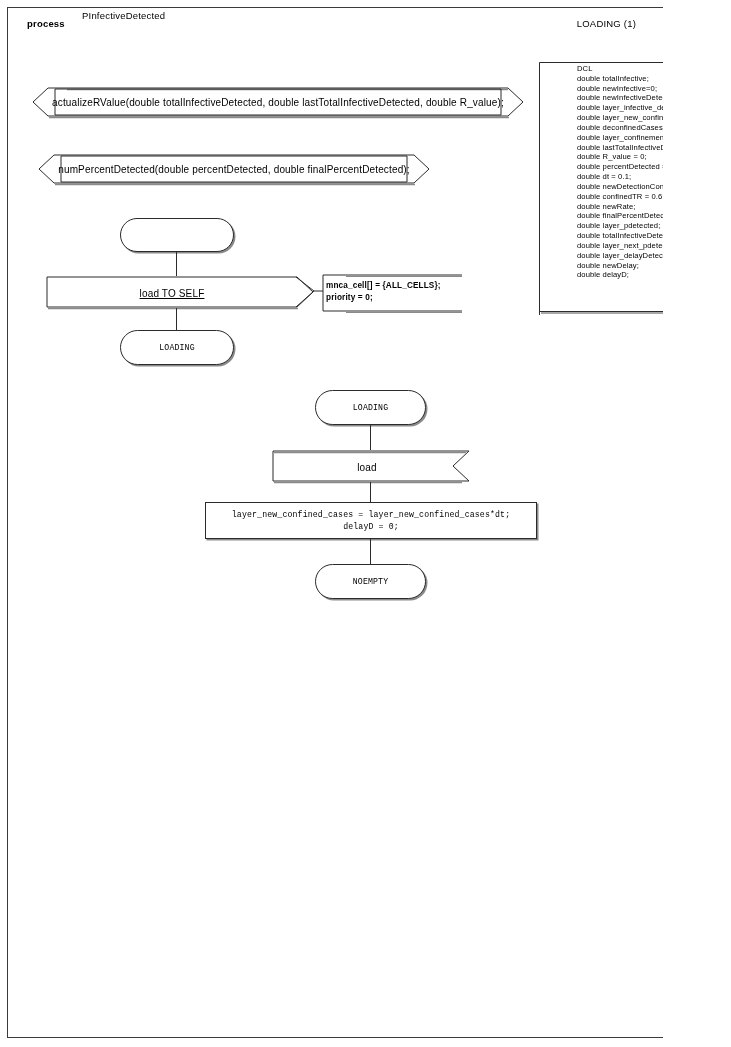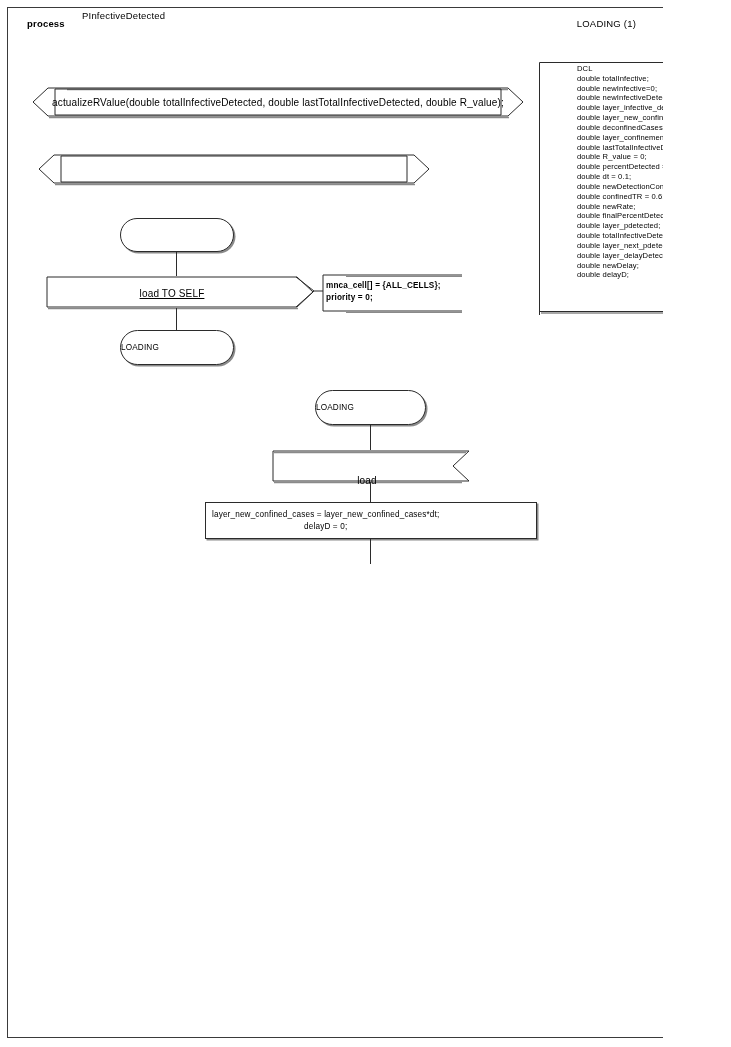--- a/index.html
+++ b/index.html
@@ -51,22 +51,23 @@
   
   .sh {
     position: absolute;
     box-sizing: border-box;
     font-size: 8.2px;
     letter-spacing: 0.15px;
   }
   .ctr {
     display: flex;
     align-items: center;
-    justify-content: flex-start;
+    justify-content: center;
     text-align: center;
+    font-family: Liberation Mono, monospace;
   }
   
   .state {
     border: 1px solid #2b2b2b;
     border-radius: 18px;
     background: #fff;
     box-shadow: 1.5px 1.5px 0 0 #8a8a8a;
   }
   
   .task {
@@ -171,20 +172,21 @@
   </div>
   <div class="svg-label" style="left:32px; top:97px; width:492px;">actualizeRValue(double totalInfectiveDetected, double lastTotalInfectiveDetected, double R_value);</div>
 
   <div class="svgshape" style="left:38px; top:154px;">
     <svg width="392" height="30" viewBox="0 0 392 30">
       <path d="M16,1 L376,1 L391,15 L376,29 L16,29 L1,15 Z" fill="#ffffff" stroke="#2b2b2b" stroke-width="1"></path>
       <path d="M17,30.5 L377,30.5" fill="none" stroke="#8a8a8a" stroke-width="1.3"></path>
       <path d="M23,2 L369,2 L369,28 L23,28 Z" fill="none" stroke="#2b2b2b" stroke-width="1"></path>
     </svg>
   </div>
+  <div class="svg-label" style="left:38px; top:164px; width:392px;">numPercentDetected(double percentDetected, double finalPercentDetected);</div>
 
   <div class="sh state ctr" style="left:120px; top:218px; width:114px; height:34px;">
     <span></span>
   </div>
 
   <div class="vline" style="left:176px; top:252px; height:24px;"></div>
 
   <div class="svgshape" style="left:46px; top:276px;">
     <svg width="268" height="32" viewBox="0 0 268 32">
       <path d="M1,1 L251,1 L267,16 L251,31 L1,31 Z" fill="#ffffff" stroke="#2b2b2b" stroke-width="1"></path>
@@ -220,25 +222,28 @@
   </div>
 
   <div class="vline" style="left:370px; top:425px; height:25px;"></div>
 
   <div class="svgshape" style="left:272px; top:450px;">
     <svg width="198" height="32" viewBox="0 0 198 32">
       <path d="M1,1 L197,1 L181,16 L197,31 L1,31 Z" fill="#ffffff" stroke="#2b2b2b" stroke-width="1"></path>
       <path d="M2,32.5 L190,32.5 M2,2.5 L194,2.5" fill="none" stroke="#8a8a8a" stroke-width="1.3"></path>
     </svg>
   </div>
-  <div class="svg-label" style="left:272px; top:475px; width:190px;">load</div>
+  <div class="svg-label" style="left:272px; top:462px; width:190px;">load</div>
 
   <div class="vline" style="left:370px; top:482px; height:20px;"></div>
 
   <div class="sh task ctr" style="left:205px; top:502px; width:332px; height:37px; white-space:pre;">
     <span>layer_new_confined_cases = layer_new_confined_cases*dt;
 delayD = 0;</span>
   </div>
 
   <div class="vline" style="left:370px; top:539px; height:25px;"></div>
 
+  <div class="sh state ctr" style="left:315px; top:564px; width:111px; height:35px;">
+    <span>NOEMPTY</span>
+  </div>
 
 </div>
 
 </body></html>

